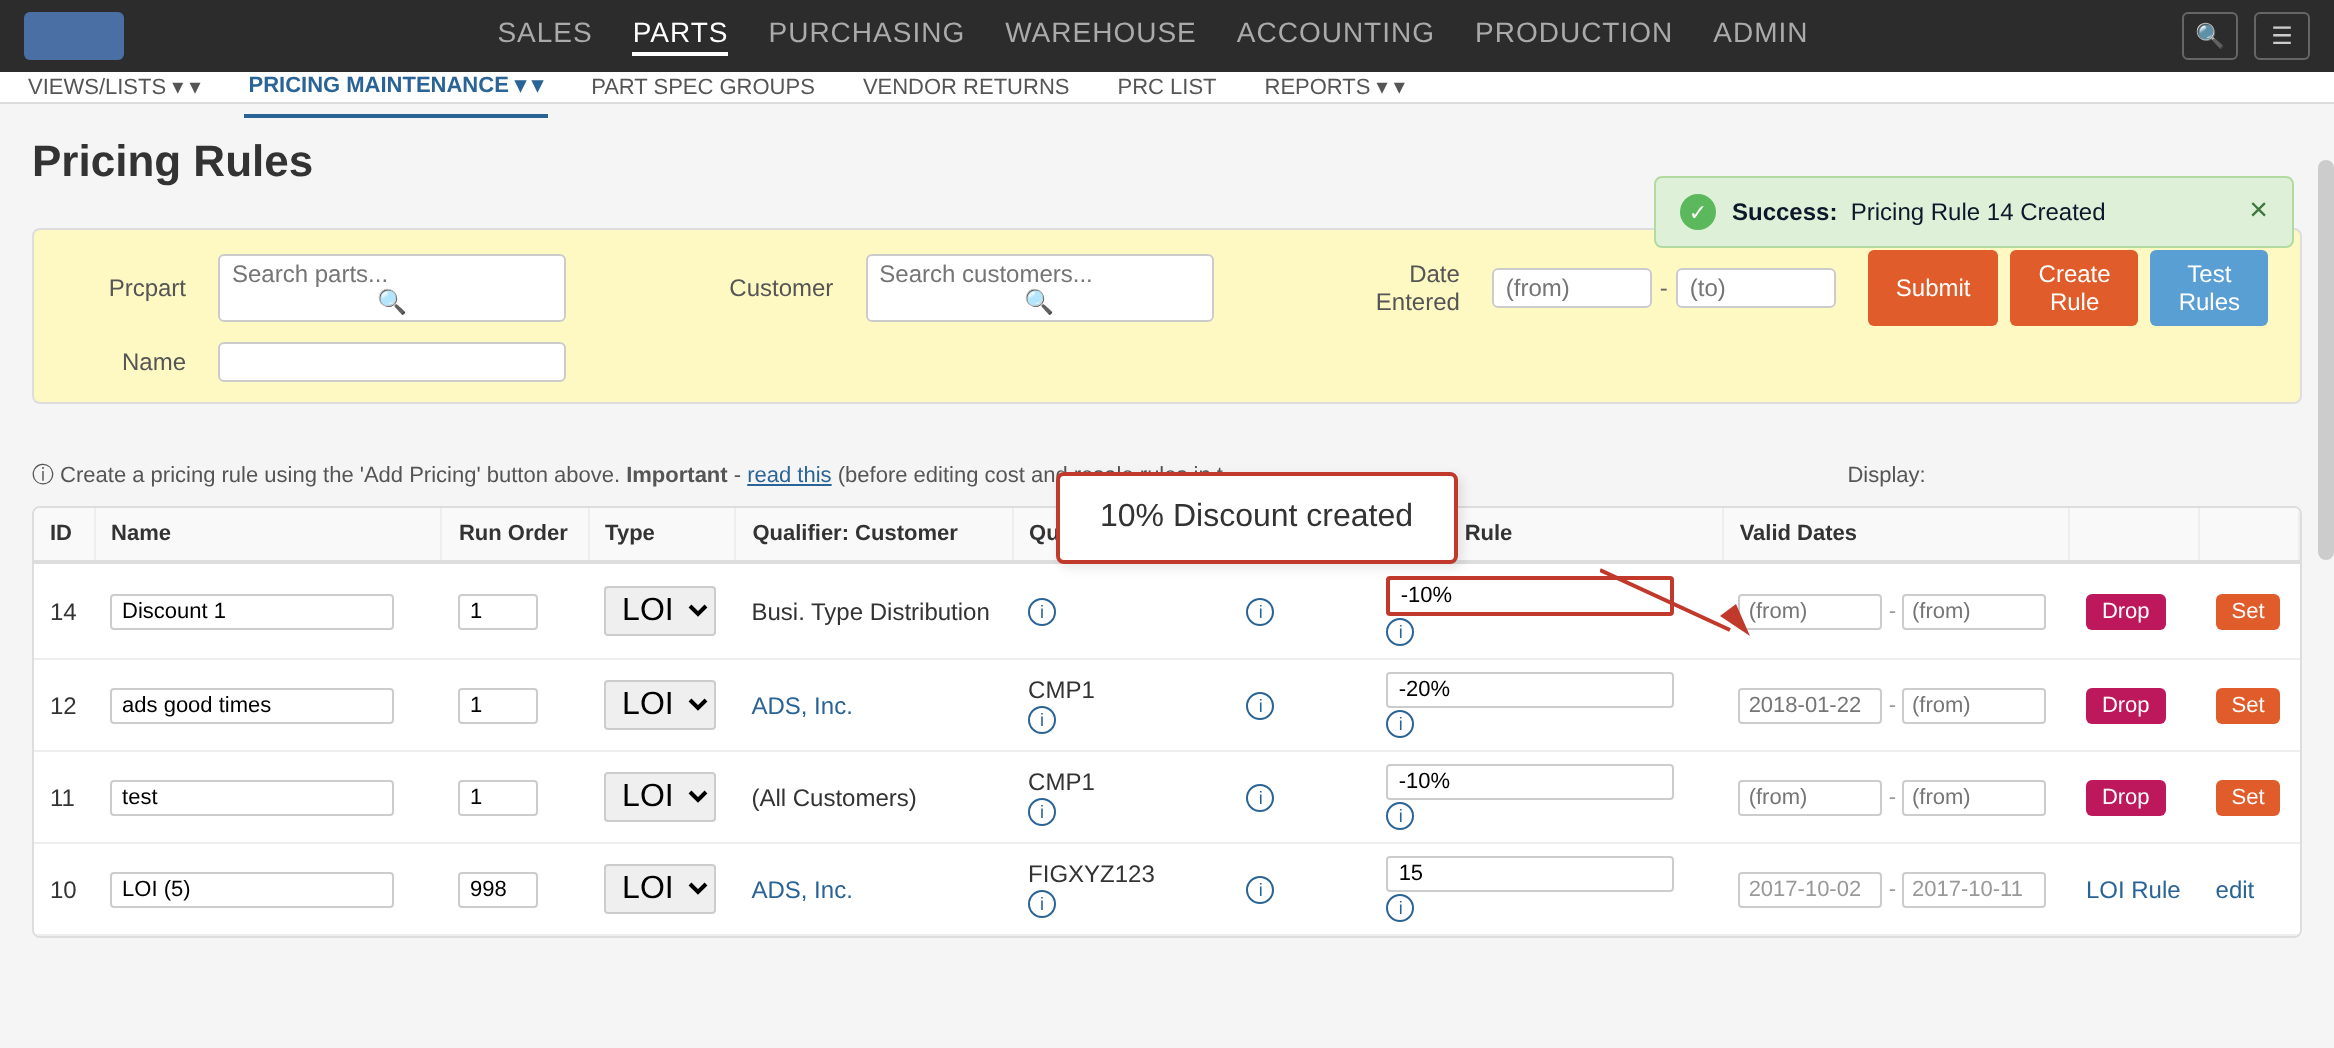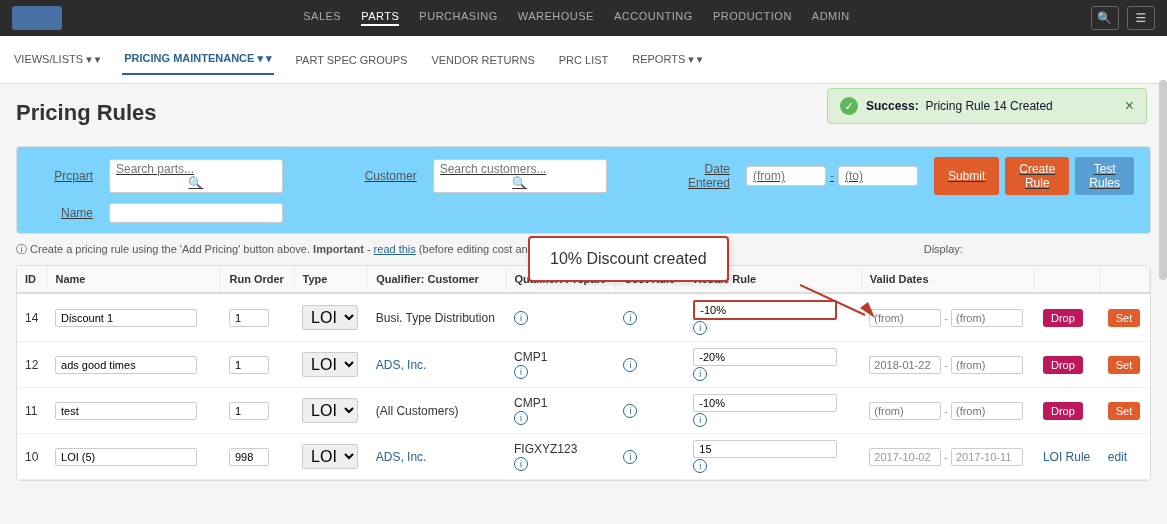--- a/index.html
+++ b/index.html
@@ -20,21 +20,21 @@
       height: 24px;
       border-radius: 3px;
     }
     .top-nav-links {
       display: flex;
       gap: 20px;
     }
     .top-nav-links a {
       color: #aaa;
       text-decoration: none;
-      font-size: 11px;
+      font-size: 14px;
       letter-spacing: 0.5px;
       text-transform: uppercase;
     }
     .top-nav-links a.active {
       color: #fff;
       border-bottom: 2px solid #fff;
       padding-bottom: 2px;
     }
     .top-nav-actions {
       display: flex;
@@ -51,21 +51,21 @@
       font-size: 12px;
     }
 
     
     .sub-nav {
       background: #fff;
       border-bottom: 1px solid #ddd;
       display: flex;
       align-items: center;
       padding: 0 12px;
-      height: 48px;
+      height: 16px;
       gap: 20px;
     }
     .sub-nav a {
       color: #555;
       text-decoration: none;
       font-size: 11px;
       text-transform: uppercase;
       padding: 8px 2px;
     }
     .sub-nav a.active {
@@ -129,26 +129,25 @@
       background: transparent;
       border: none;
       color: #3c763d;
       cursor: pointer;
       font-size: 16px;
       line-height: 1;
     }
 
     
     .filter-section {
-      background: #7dd3fc;
+      background: #fef9c3;
       border: 1px solid #ddd;
       border-radius: 4px;
       padding: 10px 16px;
-      margin-bottom: 4px;
-      text-decoration: underline;
+      margin-bottom: 24px;
     }
     .filter-row {
       display: flex;
       align-items: center;
       gap: 16px;
       margin-bottom: 8px;
     }
     .filter-row:last-child { margin-bottom: 0; }
     .filter-label {
       font-size: 12px;

